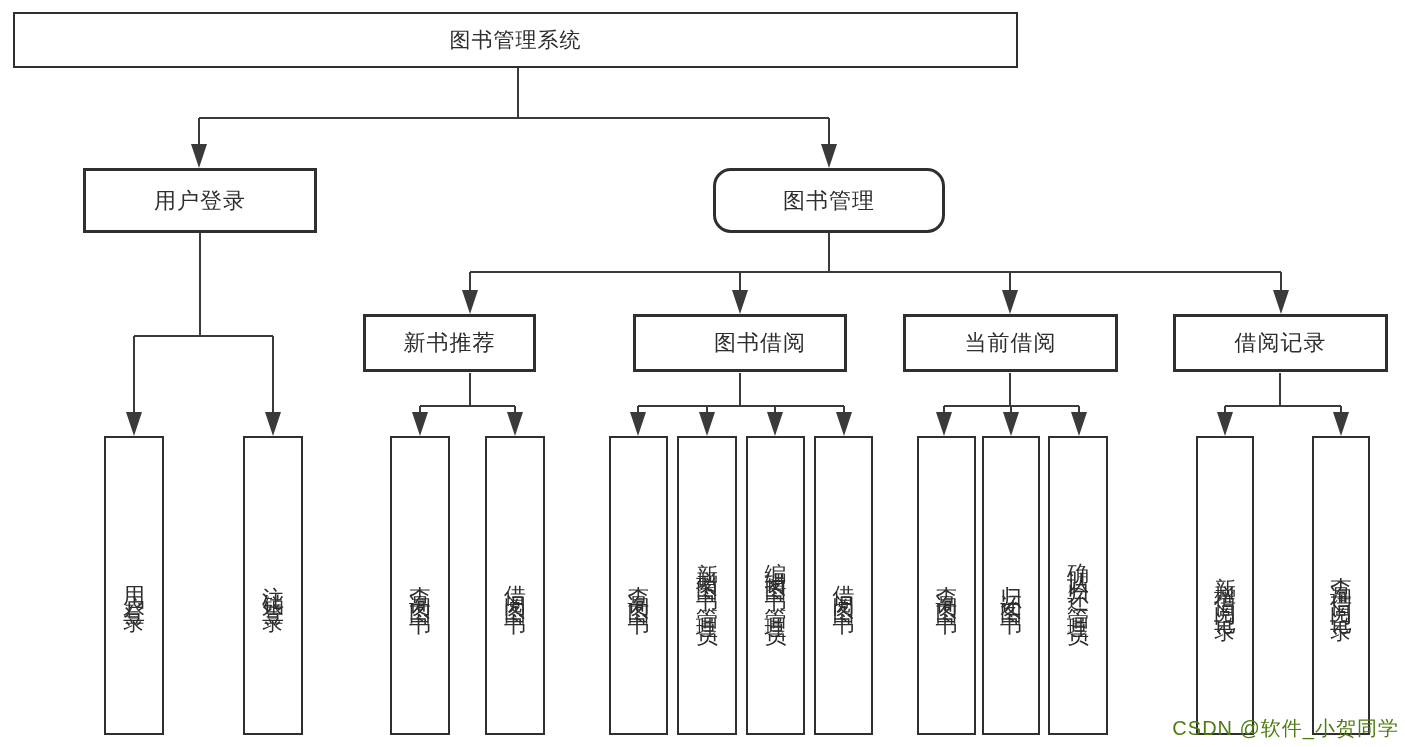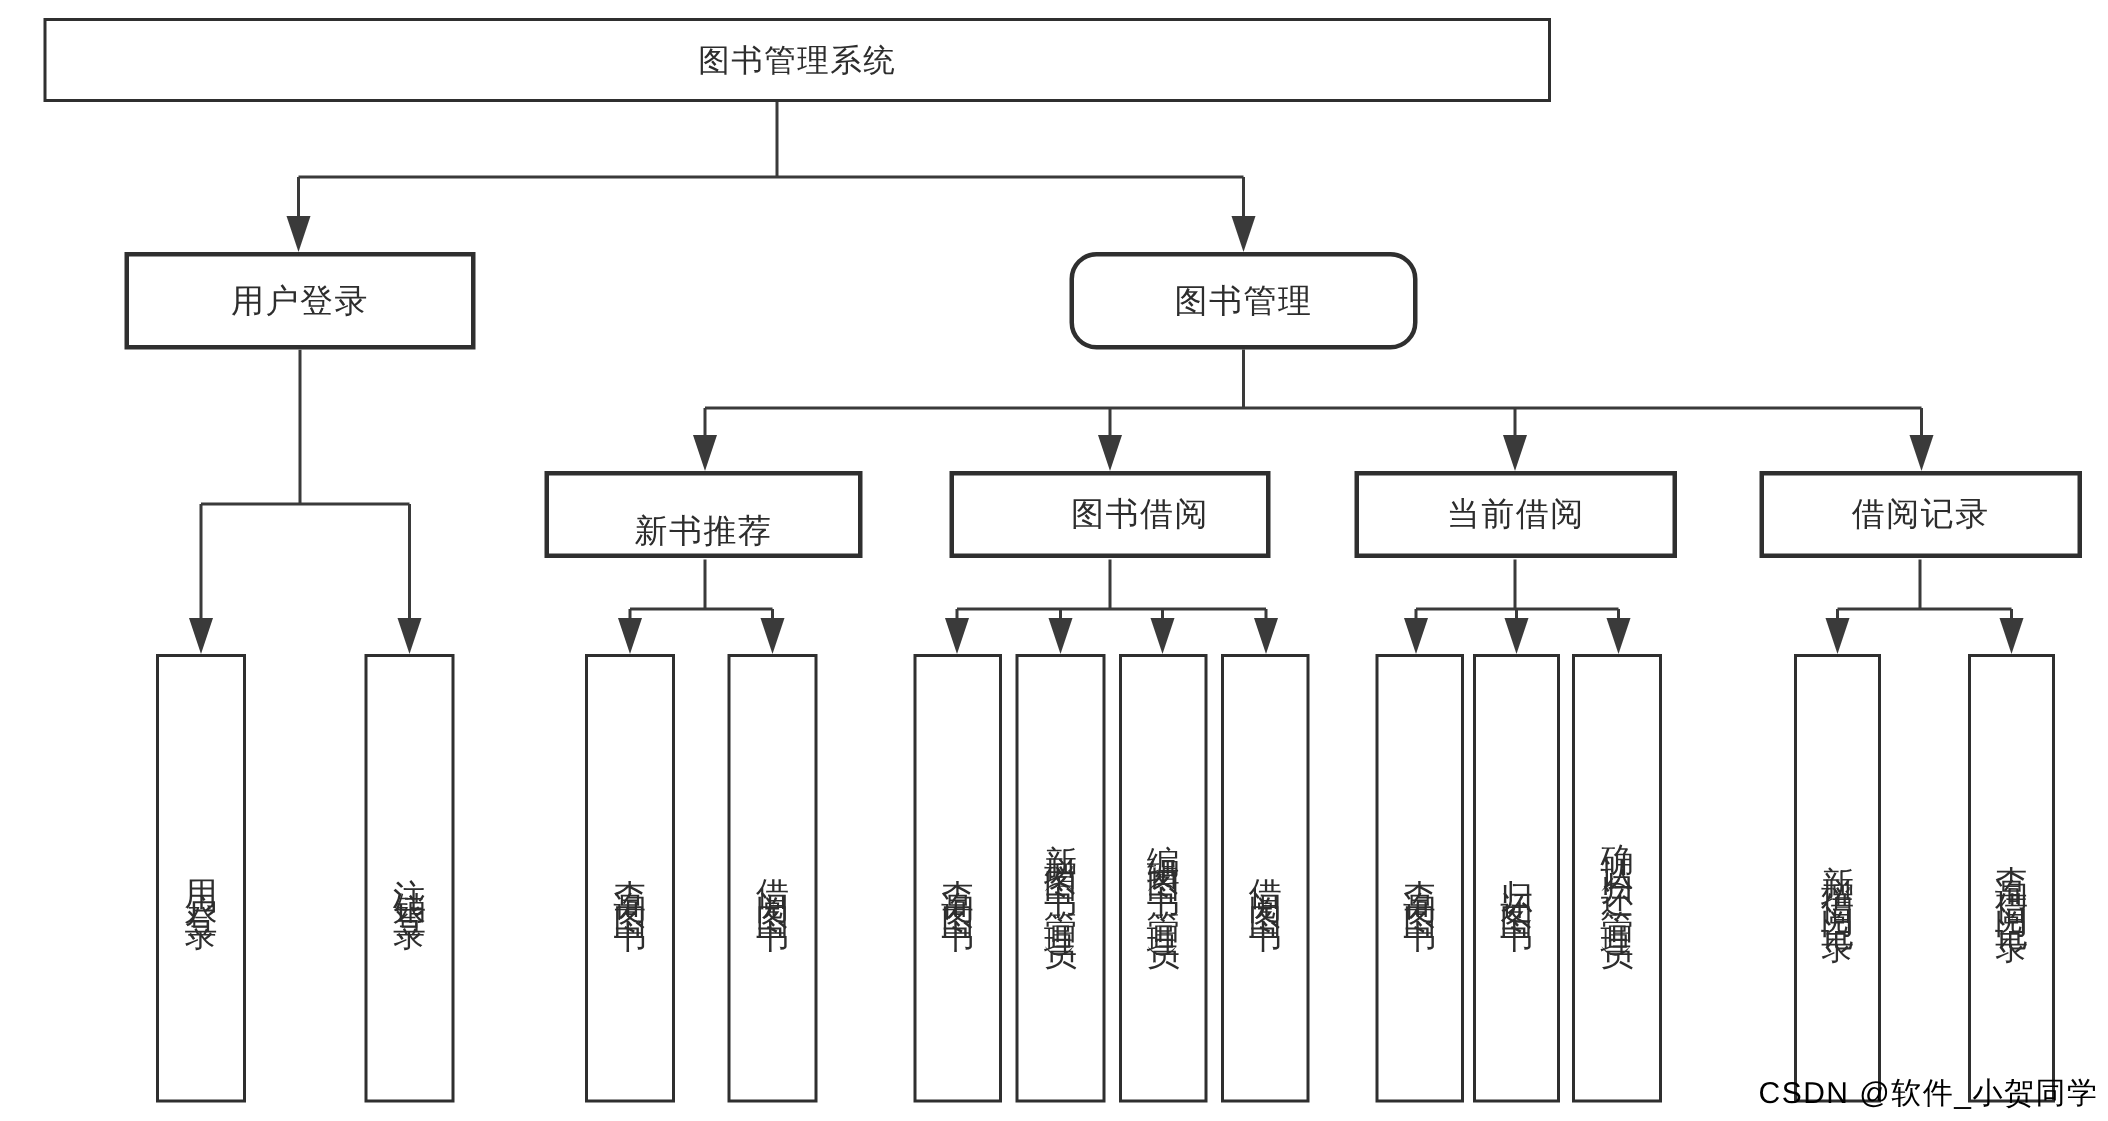--- a/index.html
+++ b/index.html
@@ -32,21 +32,21 @@
     letter-spacing: 9px;
     line-height: 1;
     white-space: nowrap;
     color: #2d2d2d;
   }
   .watermark {
     position: absolute;
     right: 6px;
     bottom: 5px;
     font-size: 20px;
-    color: #000000;
+    color: #4d7c0f;
     letter-spacing: 1px;
     z-index: 3;
   }
 </style>
 </head>
 <body>
 
 <div class="canvas">
 
   <svg class="wires" width="1405" height="747" viewBox="0 0 1405 747" xmlns="http://www.w3.org/2000/svg">
@@ -75,32 +75,32 @@
       <polygon points="767,412 783,412 775,436"></polygon>
       <polygon points="836,412 852,412 844,436"></polygon>
       <polygon points="936,412 952,412 944,436"></polygon>
       <polygon points="1003,412 1019,412 1011,436"></polygon>
       <polygon points="1071,412 1087,412 1079,436"></polygon>
       <polygon points="1217,412 1233,412 1225,436"></polygon>
       <polygon points="1333,412 1349,412 1341,436"></polygon>
     </g>
   </svg>
 
-  <div class="box root-box" style="left:29px; top:12px; width:1005px; height:56px;">
+  <div class="box root-box" style="left:13px; top:12px; width:1005px; height:56px;">
     <span>图书管理系统</span>
   </div>
 
   <div class="box lv-box" style="left:83px; top:168px; width:234px; height:65px;">
     <span>用户登录</span>
   </div>
   <div class="box lv-box" style="left:713px; top:168px; width:232px; height:65px;border-radius:18px;">
     <span>图书管理</span>
   </div>
 
-  <div class="box lv-box" style="left:363px; top:314px; width:212px; height:58px;align-items:flex-end;">
+  <div class="box lv-box" style="left:363px; top:314px; width:173px; height:58px;">
     <span>新书推荐</span>
   </div>
   <div class="box lv-box" style="left:633px; top:314px; width:214px; height:58px;padding-left:40px;">
     <span>图书借阅</span>
   </div>
   <div class="box lv-box" style="left:903px; top:314px; width:215px; height:58px;">
     <span>当前借阅</span>
   </div>
   <div class="box lv-box" style="left:1173px; top:314px; width:215px; height:58px;">
     <span>借阅记录</span>

